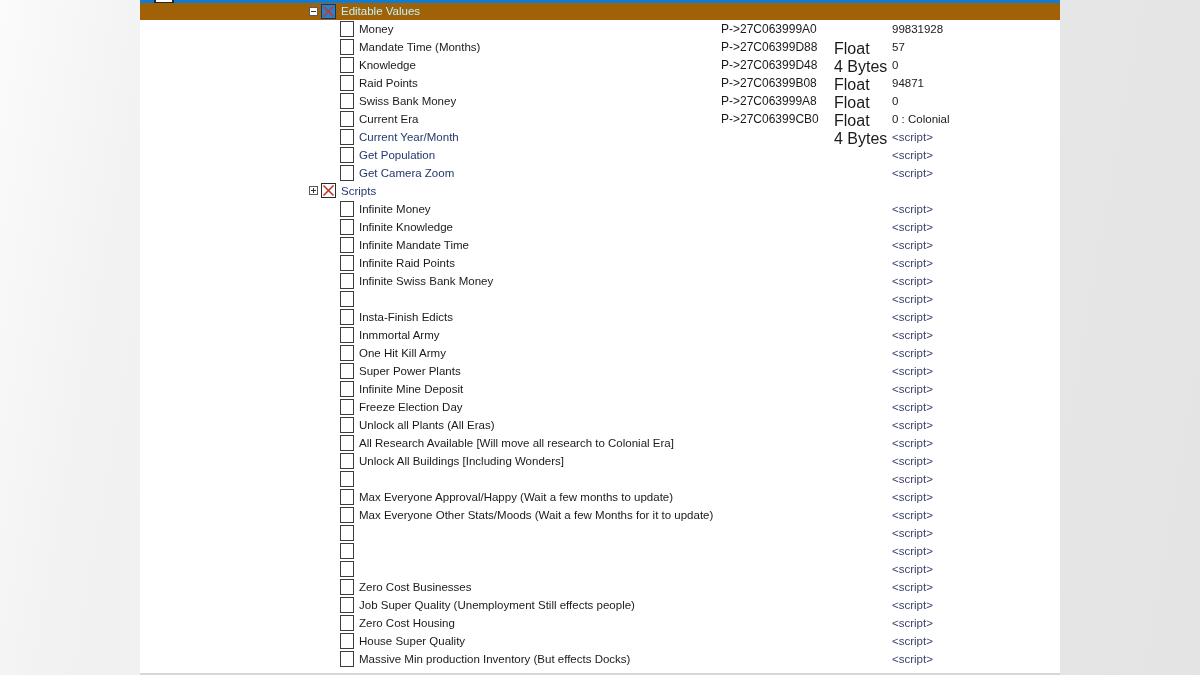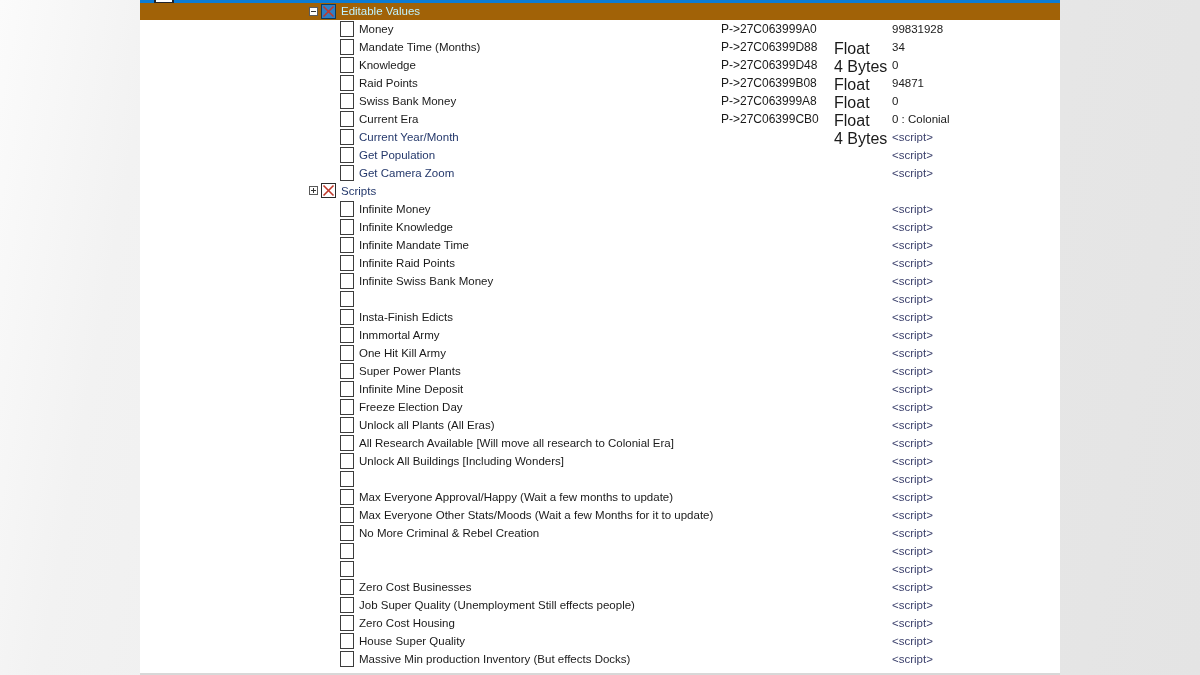--- a/index.html
+++ b/index.html
@@ -218,21 +218,21 @@
           <div class="c-desc" data-name="row-description">Money</div>
           <div class="c-addr" data-name="row-address">P-&gt;27C063999A0</div>
           <div class="c-type" data-name="row-type">Float</div>
           <div class="c-val" data-name="row-value">99831928</div>
         </div>
         <div class="row" data-name="table-row">
           <div class="cbox" data-name="checkbox-icon"></div>
           <div class="c-desc" data-name="row-description">Mandate Time (Months)</div>
           <div class="c-addr" data-name="row-address">P-&gt;27C06399D88</div>
           <div class="c-type" data-name="row-type">4 Bytes</div>
-          <div class="c-val" data-name="row-value">34</div>
+          <div class="c-val" data-name="row-value">57</div>
         </div>
         <div class="row" data-name="table-row">
           <div class="cbox" data-name="checkbox-icon"></div>
           <div class="c-desc" data-name="row-description">Knowledge</div>
           <div class="c-addr" data-name="row-address">P-&gt;27C06399D48</div>
           <div class="c-type" data-name="row-type">Float</div>
           <div class="c-val" data-name="row-value">0</div>
         </div>
         <div class="row" data-name="table-row">
           <div class="cbox" data-name="checkbox-icon"></div>
@@ -363,21 +363,20 @@
           <div class="c-desc" data-name="row-description">Max Everyone Approval/Happy (Wait a few months to update)</div>
           <div class="c-val script" data-name="row-value">&lt;script&gt;</div>
         </div>
         <div class="row" data-name="table-row">
           <div class="cbox" data-name="checkbox-icon"></div>
           <div class="c-desc" data-name="row-description">Max Everyone Other Stats/Moods (Wait a few Months for it to update)</div>
           <div class="c-val script" data-name="row-value">&lt;script&gt;</div>
         </div>
         <div class="row" data-name="table-row">
           <div class="cbox" data-name="checkbox-icon"></div>
-          <div class="c-desc" data-name="row-description">No More Criminal &amp; Rebel Creation</div>
           <div class="c-val script" data-name="row-value">&lt;script&gt;</div>
         </div>
         <div class="row" data-name="table-row">
           <div class="cbox" data-name="checkbox-icon"></div>
           <div class="c-val script" data-name="row-value">&lt;script&gt;</div>
         </div>
         <div class="row" data-name="table-row">
           <div class="cbox" data-name="checkbox-icon"></div>
           <div class="c-val script" data-name="row-value">&lt;script&gt;</div>
         </div>

